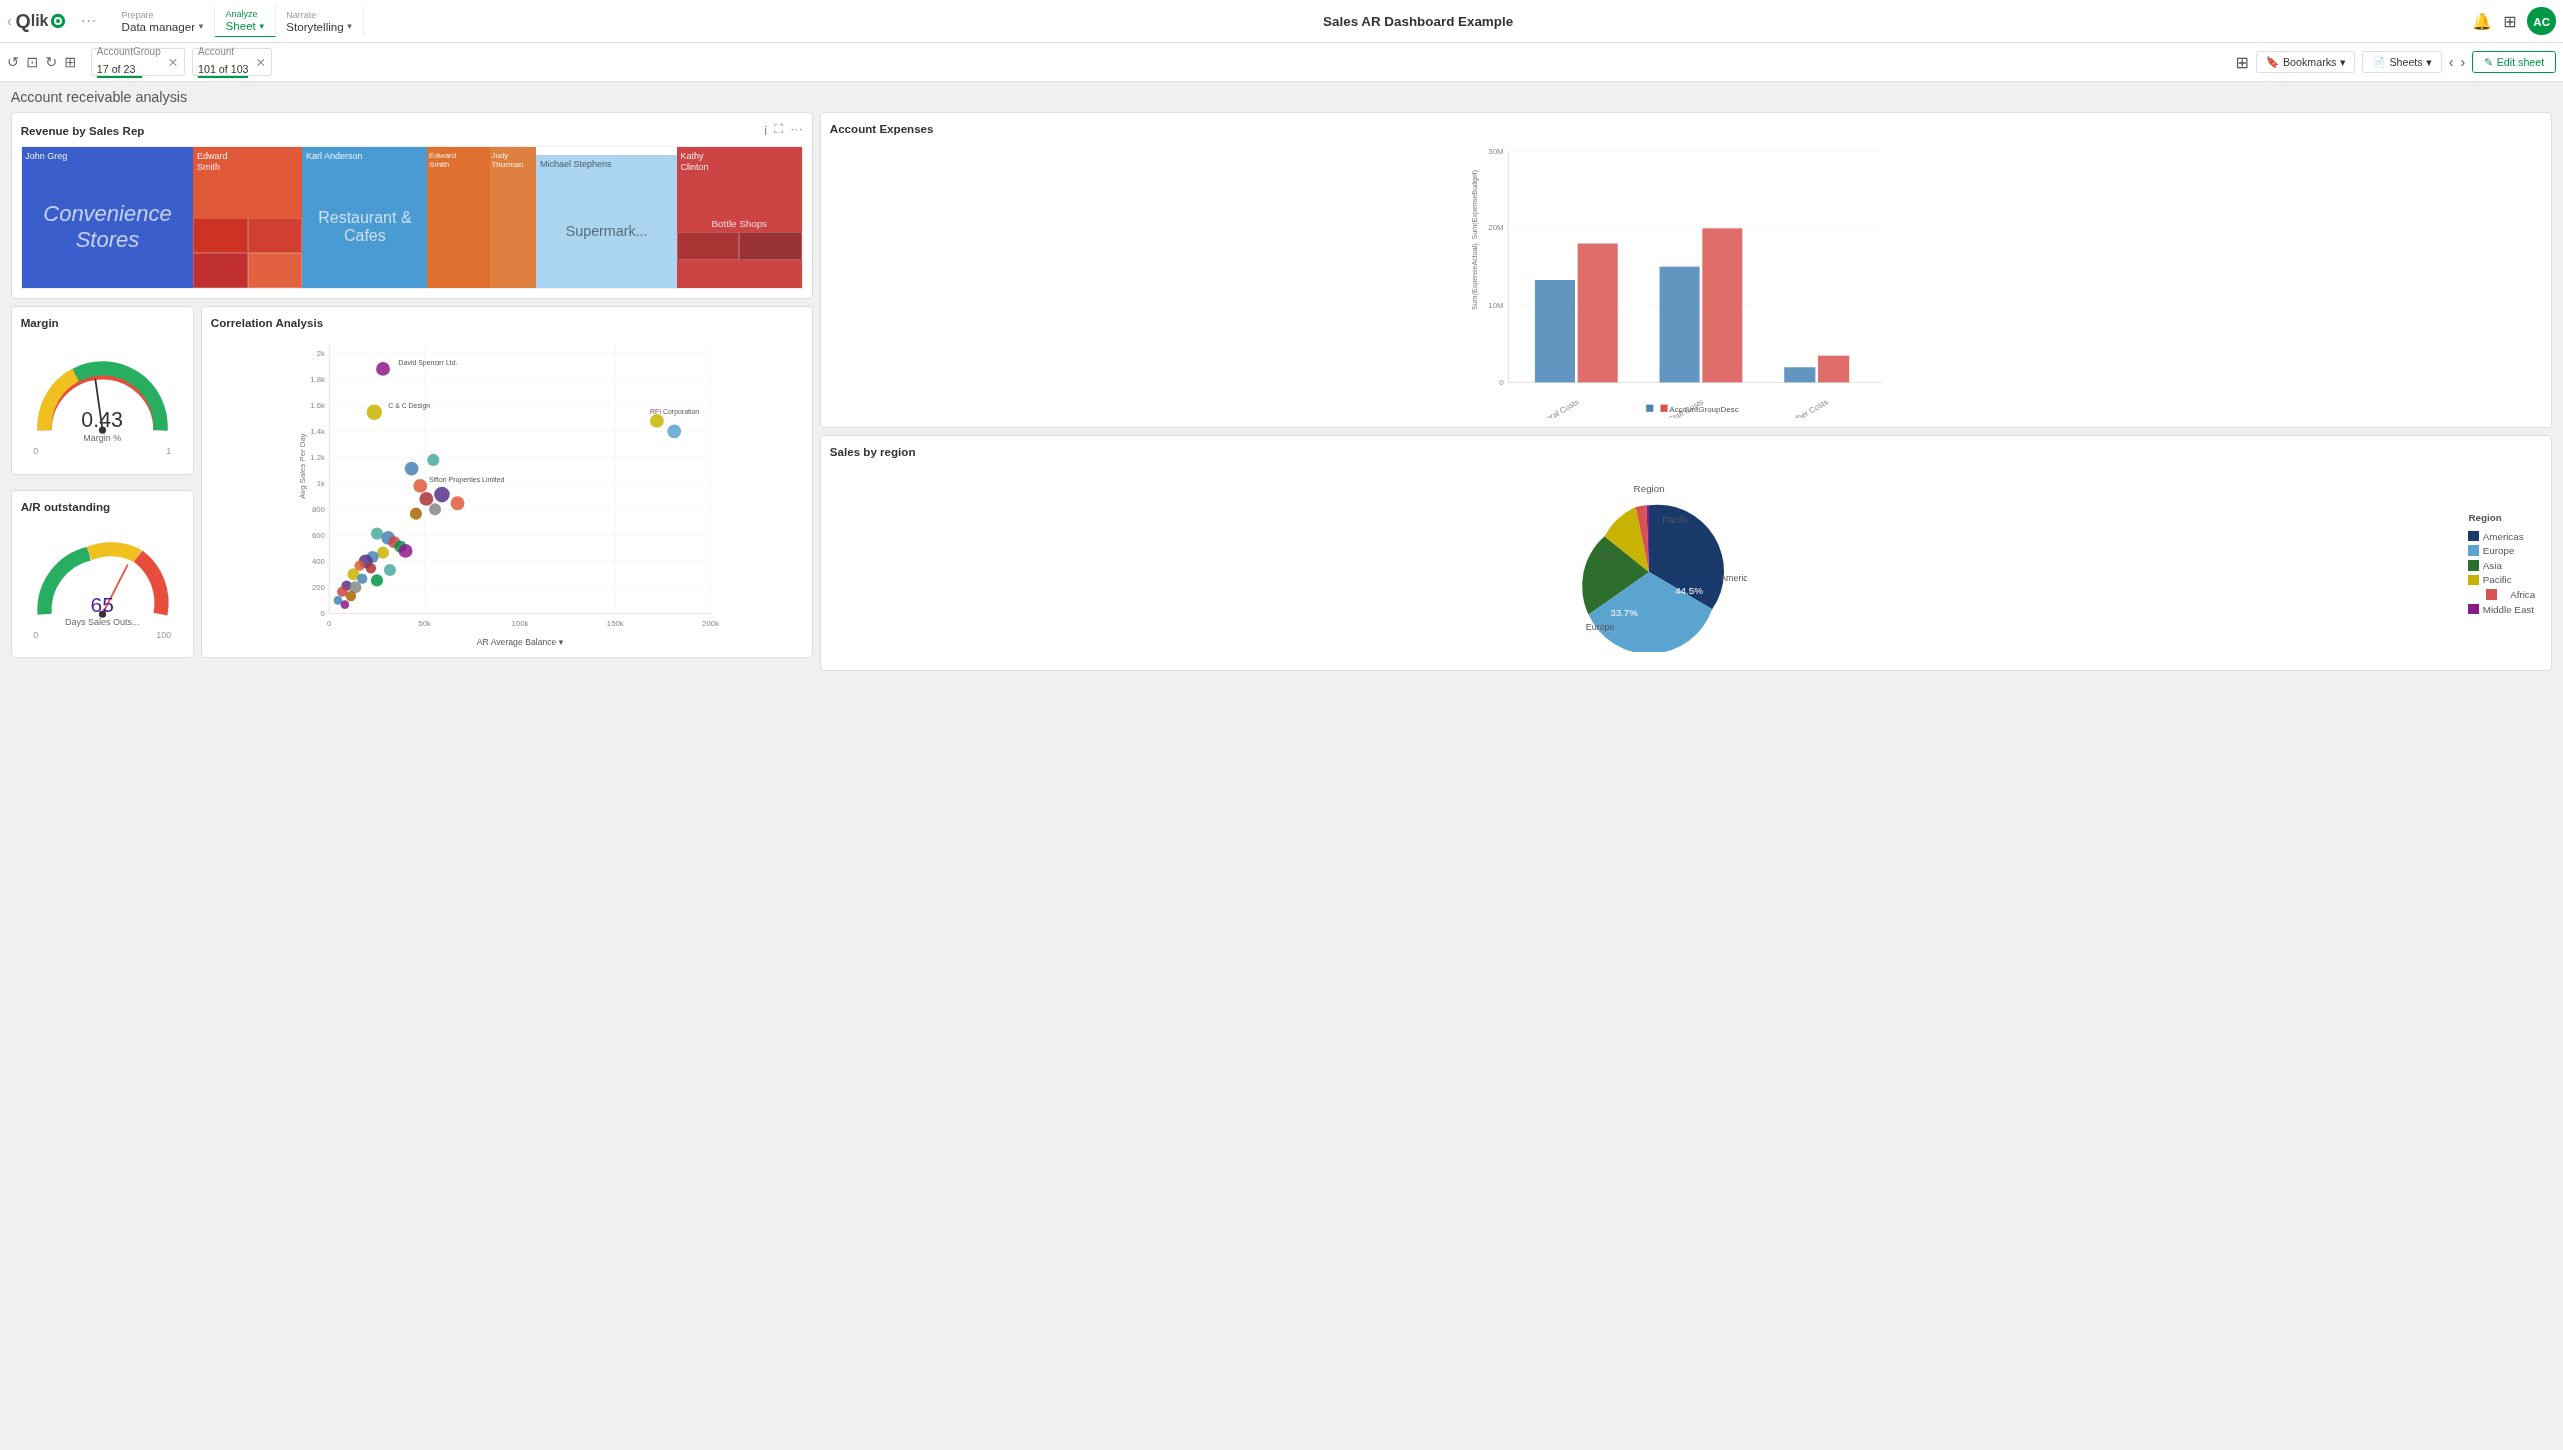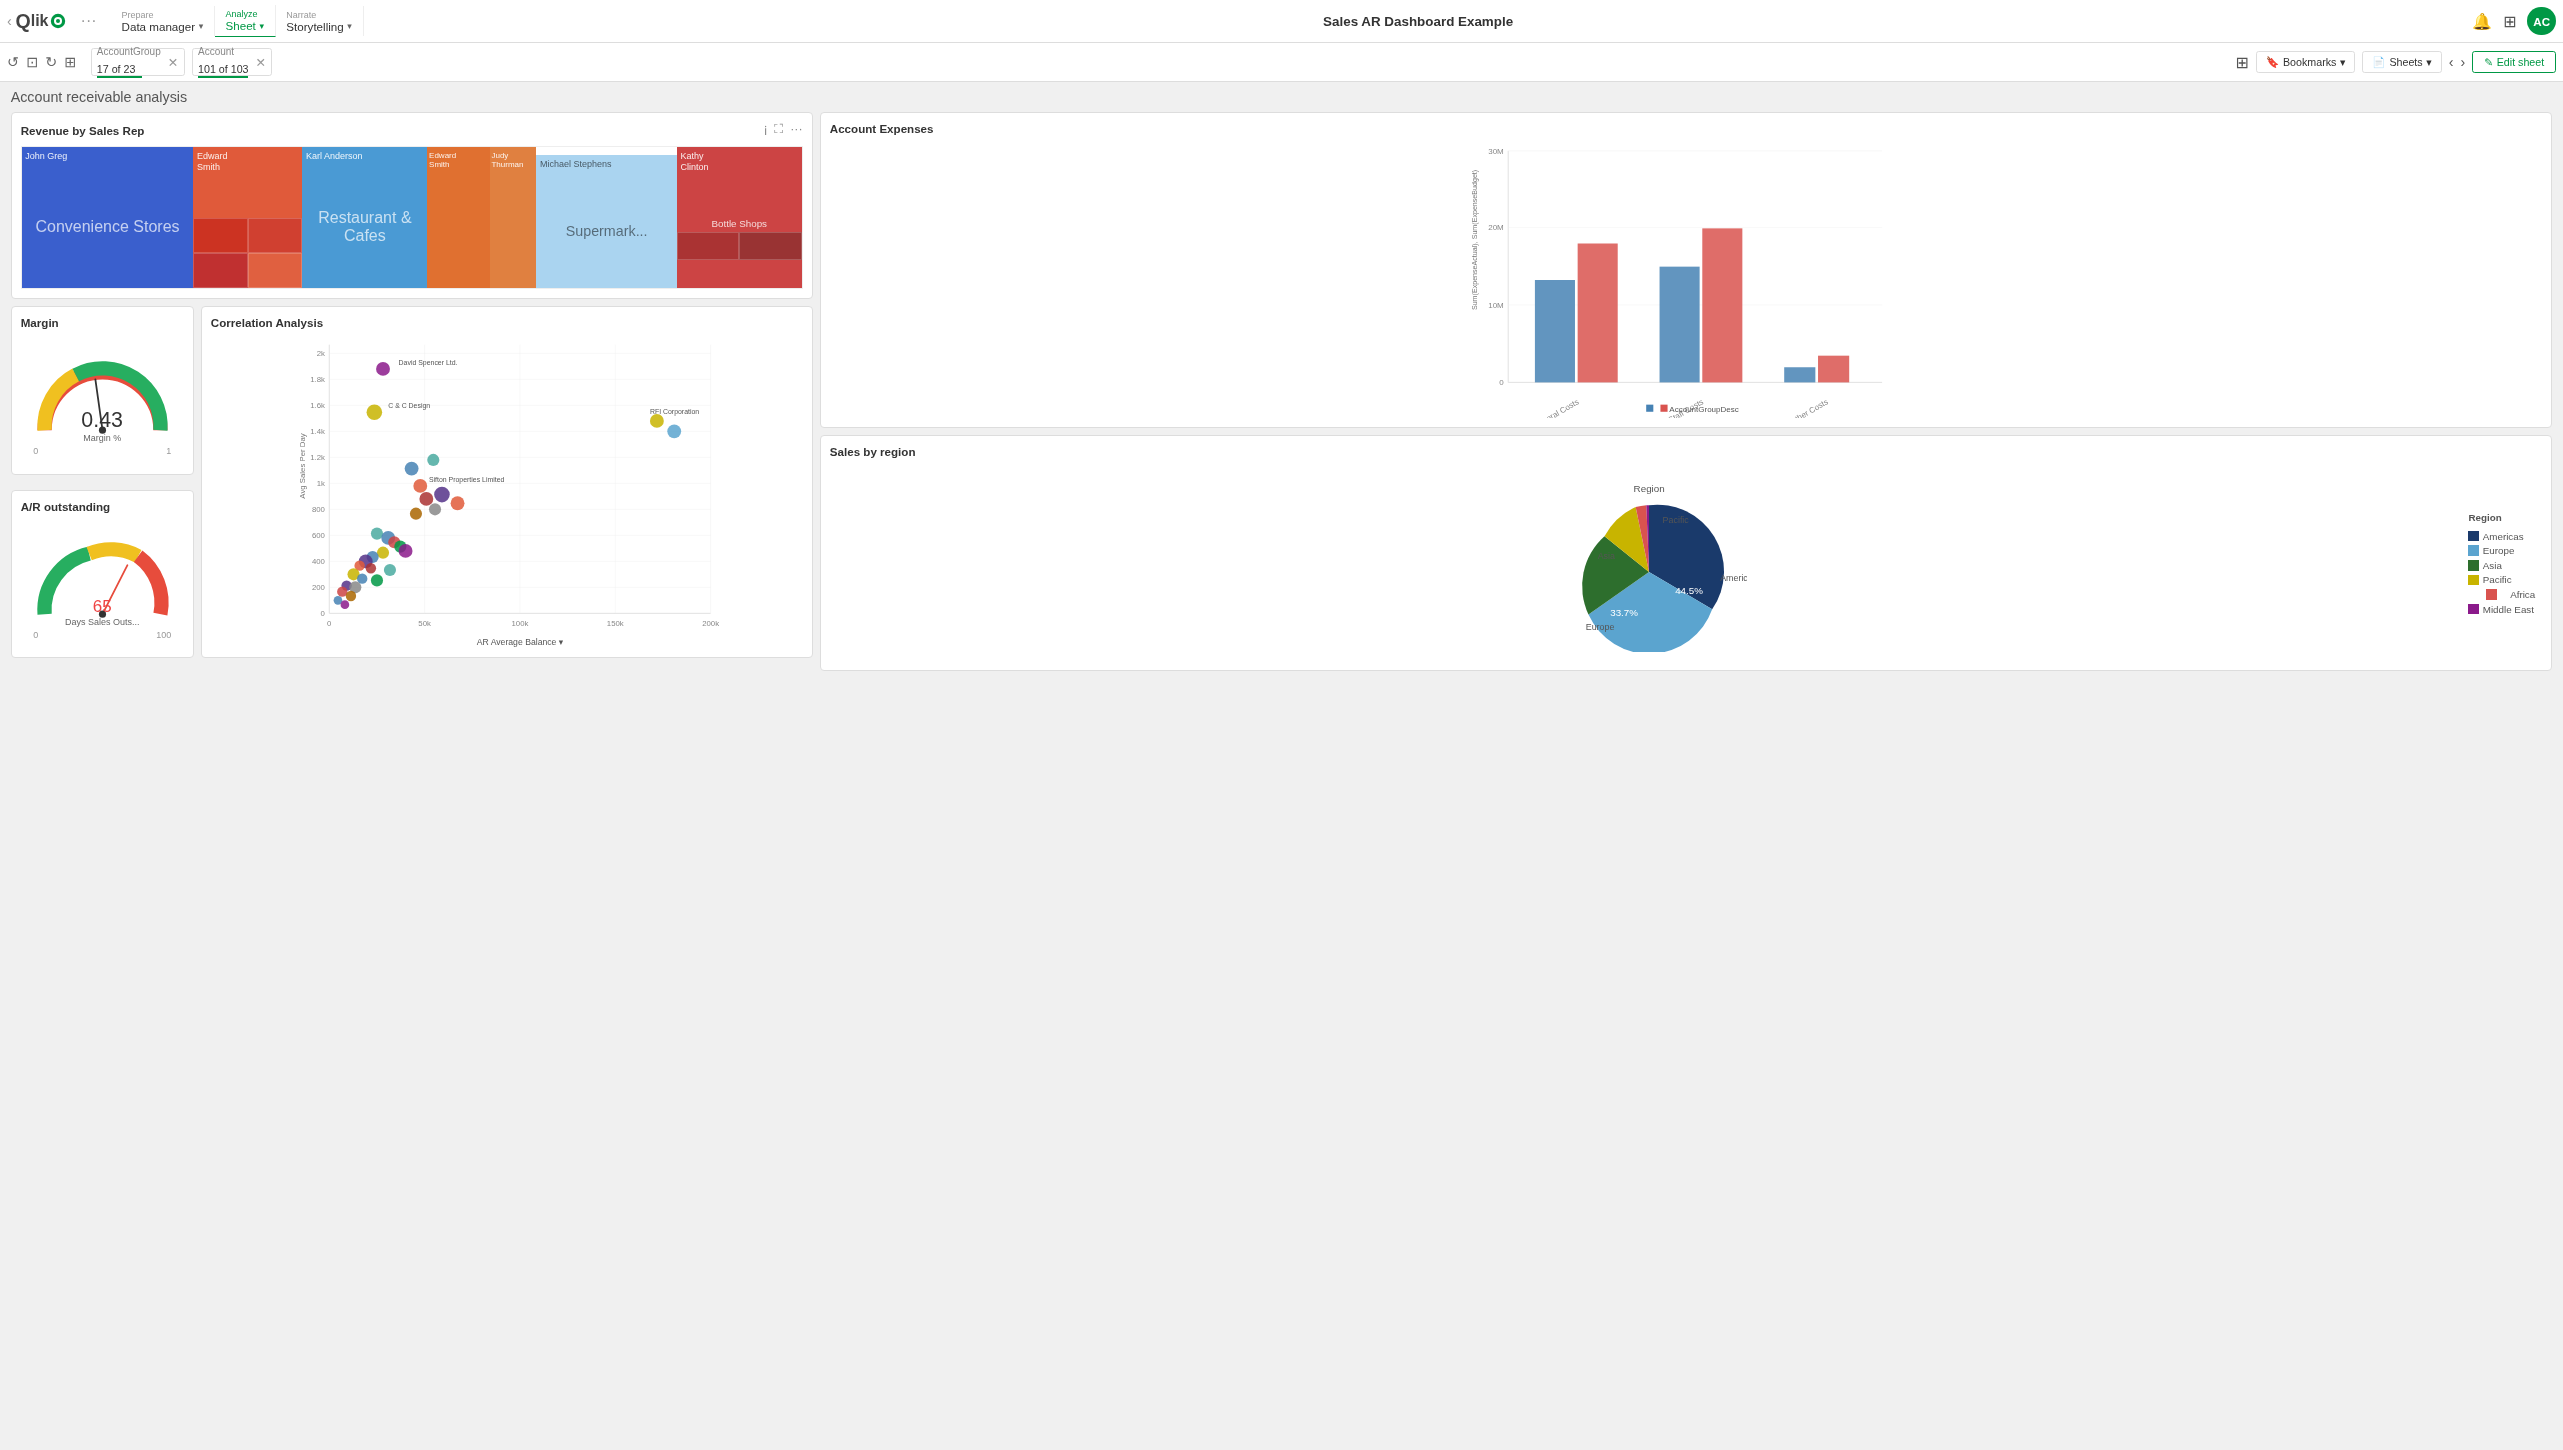--- a/index.html
+++ b/index.html
@@ -149,21 +149,21 @@
             <span>ℹ</span>
             <span>⛶</span>
             <span>···</span>
           </div>
         </div>
 
         <div style="height:143px;display:flex;overflow:hidden;border:0.9px solid #eee;">
 
           <div style="width:22%;background:#3a5fcd;display:flex;flex-direction:column;position:relative;overflow:hidden;">
             <span style="position:absolute;top:3.6px;left:3.6px;font-size:9px;color:rgba(255,255,255,0.9);">John Greg</span>
-            <span style="margin:auto;font-size:16px;color:rgba(255,255,255,0.7);font-weight:300;text-align:center;padding:18px 3.6px 0;">Convenience Stores</span>
+            <span style="margin:auto;font-size:22px;color:rgba(255,255,255,0.7);font-weight:300;text-align:center;padding:18px 3.6px 0;font-style:italic;">Convenience Stores</span>
           </div>
 
           <div style="width:14%;background:#e05a3a;display:flex;flex-direction:column;position:relative;overflow:hidden;">
             <span style="position:absolute;top:3.6px;left:3.6px;font-size:9px;color:rgba(255,255,255,0.9);line-height:1.2;">Edward<br>Smith</span>
             <div style="position:absolute;bottom:0;left:0;right:0;height:50%;display:flex;flex-wrap:wrap;">
               <div style="width:50%;height:50%;background:#cc3322;border:0.9px solid rgba(255,255,255,0.2);"></div>
               <div style="width:50%;height:50%;background:#d04030;border:0.9px solid rgba(255,255,255,0.2);"></div>
               <div style="width:50%;height:50%;background:#c03030;border:0.9px solid rgba(255,255,255,0.2);"></div>
               <div style="width:50%;height:50%;background:#e06040;border:0.9px solid rgba(255,255,255,0.2);"></div>
             </div>
@@ -239,21 +239,21 @@
                 <path d="M 15 90 A 65 65 0 0 1 65 22" stroke="#27ae60" stroke-width="16" fill="none"></path>
 
                 <path d="M 65 22 A 65 65 0 0 1 120 25" stroke="#f0c020" stroke-width="16" fill="none"></path>
 
                 <path d="M 120 25 A 65 65 0 0 1 145 90" stroke="#e74c3c" stroke-width="16" fill="none"></path>
 
                 <line x1="80" y1="90" x2="108" y2="35" stroke="#e74c3c" stroke-width="2" stroke-linecap="round"></line>
                 <circle cx="80" cy="90" r="4" fill="#333"></circle>
               </svg>
               <div style="position:absolute;bottom:18px;text-align:center;">
-                <div style="font-size:17px;font-weight:300;color:#ef4444;">65</div>
+                <div style="font-size:21px;font-weight:300;color:#4c1d95;">65</div>
                 <div style="font-size:9px;color:#666;">Days Sales Outs...</div>
               </div>
               <div style="position:absolute;bottom:5.3px;left:12.5px;font-size:9px;color:#999;">0</div>
               <div style="position:absolute;bottom:5.3px;right:12.5px;font-size:9px;color:#999;">100</div>
             </div>
           </div>
         </div>
 
         <div class="card" style="flex:1;">
           <div class="card-header">

